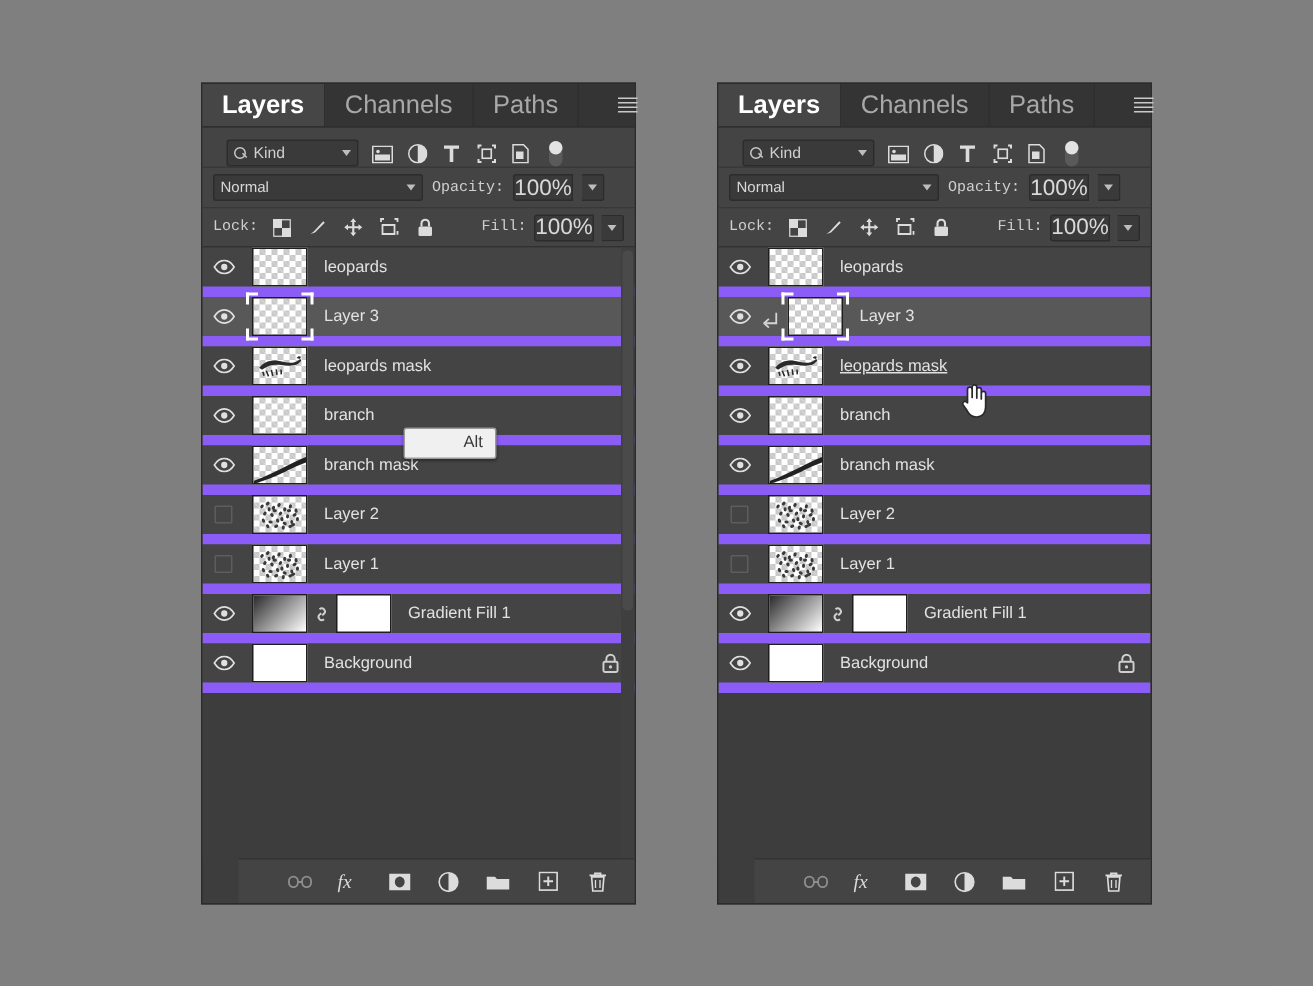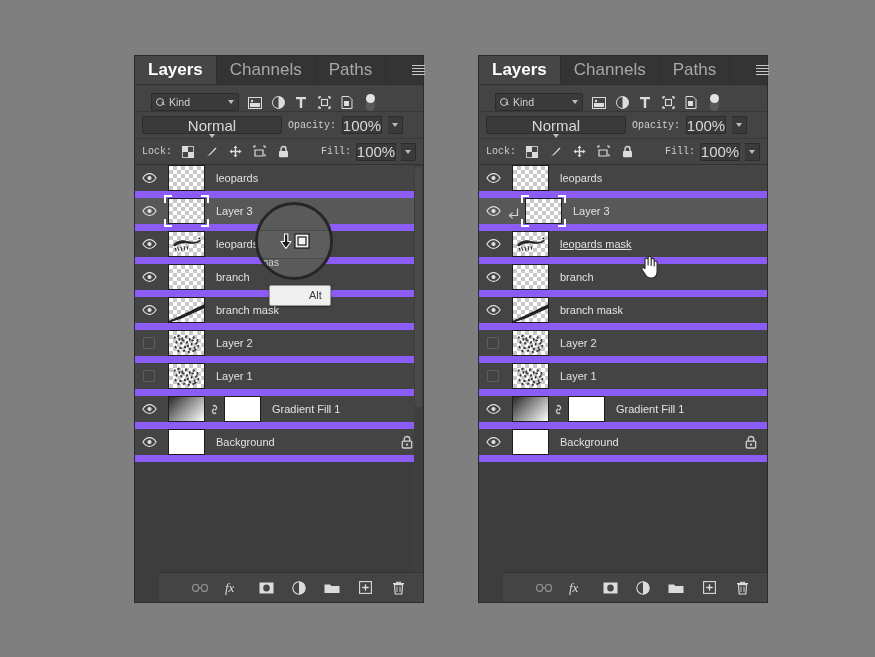--- a/index.html
+++ b/index.html
@@ -108,21 +108,21 @@
 
   
   .blendrow {
     height: 27px; background:#444444;
     display:flex; align-items:center; padding:0 7px; gap:6px; flex:none;
     border-bottom: 1px solid #383838;
   }
   .blend-select {
     width: 140px; height:18px; background:#3a3a3a; border:1px solid #2c2c2c;
     border-radius:2px; display:flex; align-items:center; padding:0 4px;
-    font-size:15px; color:#d8d8d8;flex-direction:column;
+    font-size:10px; color:#d8d8d8;
   }
   .blend-select .lbl { flex:1; }
   .lbl-static { font-size:10px; color:#cfcfcf;font-family:Liberation Mono, monospace; }
   .num-box {
     width:40px; height:18px; background:#3a3a3a; border:1px solid #2c2c2c;
     border-radius:2px 0 0 2px; display:flex; align-items:center; justify-content:center;
     font-size:15px; color:#d8d8d8;
   }
   .num-caret {
     width:15px; height:18px; background:#3a3a3a; border:1px solid #2c2c2c; border-left:none;
@@ -1005,35 +1005,20 @@
       <span class="bicon">
         <svg width="13" height="14" viewBox="0 0 13 14">
             <path d="M1 2.6 H12 M4.6 2.6 V1.2 H8.4 V2.6" fill="none" stroke="#dcdcdc" stroke-width="1.1"></path>
             <path d="M2.4 3.6 H10.6 L9.8 13 H3.2 Z" fill="none" stroke="#dcdcdc" stroke-width="1.1"></path>
             <path d="M5 5.6 V11 M8 5.6 V11" stroke="#dcdcdc" stroke-width="0.9"></path>
           </svg>
       </span>
     </div>
   </div>
 
-  <div class="magnifier" style="left:255px; top:202px;">
-    <div class="innerband"></div>
-    <div class="band-line-top"></div>
-    <div class="band-line-bot"></div>
-    <div class="textghost">mas</div>
-    <div class="clipcursor">
-      <svg width="13" height="17" viewBox="0 0 13 17">
-          <path d="M5.5 1 H8.8 V8.5 H12 L7 15.5 L2 8.5 H5.5 Z" fill="#1b1b1b" stroke="#ffffff" stroke-width="1.1" stroke-linejoin="round"></path>
-        </svg>
-      <svg width="16" height="16" viewBox="0 0 16 16">
-          <rect x="1" y="1" width="14" height="14" fill="#f2f2f2" stroke="#1b1b1b" stroke-width="1.2"></rect>
-          <rect x="4" y="4" width="8" height="8" fill="none" stroke="#1b1b1b" stroke-width="1.2"></rect>
-        </svg>
-    </div>
-  </div>
 
   <div class="altkey" style="left:269px; top:285px;padding-left:39px;">
     <span>Alt</span>
   </div>
 
   <div class="handcursor" style="left:639px; top:255px;">
     <svg width="20" height="24" viewBox="0 0 20 24">
       <path d="M6 13.5 V4.6 a1.55 1.55 0 0 1 3.1 0 V10 V3.1 a1.55 1.55 0 0 1 3.1 0 V10.4 V4.9 a1.5 1.5 0 0 1 3 0 V11 V7.4 a1.45 1.45 0 0 1 2.9 0 V16.4 c0 3.9 -2.3 6.6 -6.1 6.6 c-3.4 0 -4.9 -1.5 -6.3 -4.3 L3.1 15 a1.5 1.5 0 0 1 2.4 -1.8 Z" fill="#ffffff" stroke="#2a2a2a" stroke-width="1.15" stroke-linejoin="round"></path>
     </svg>
   </div>

